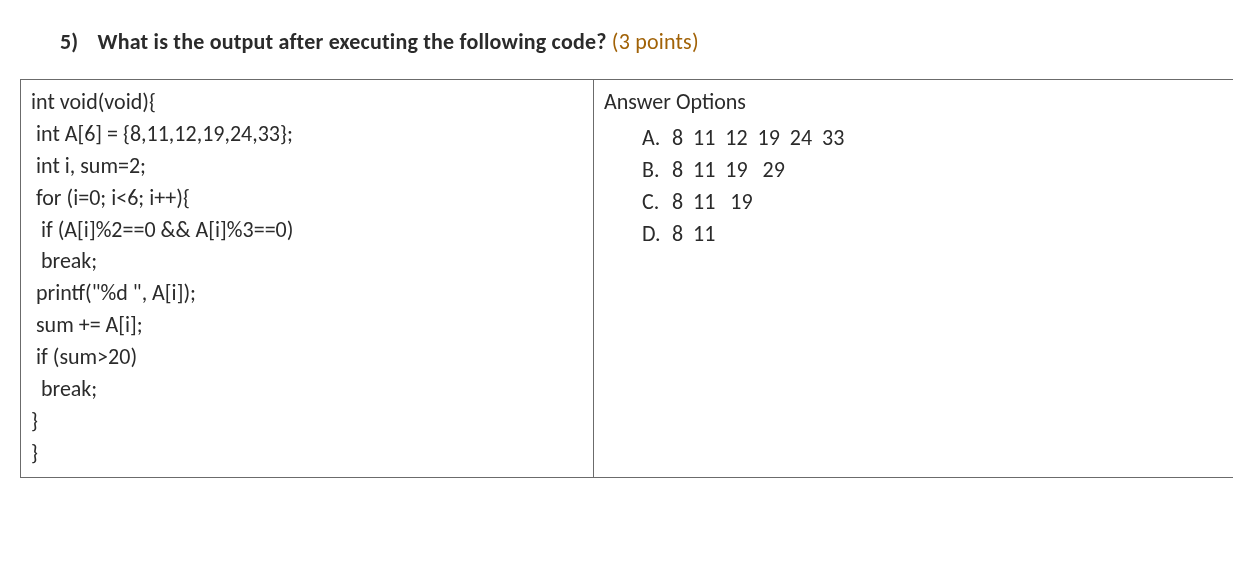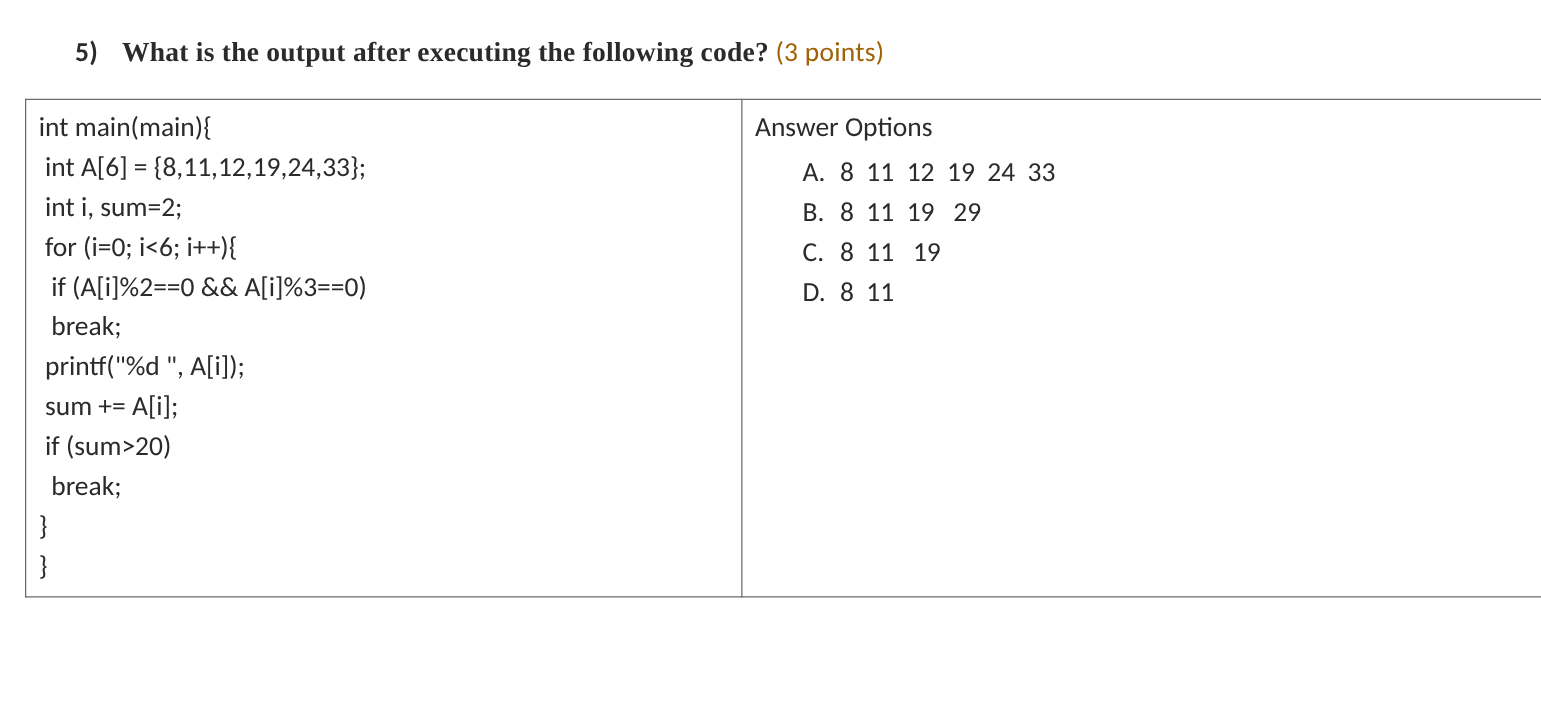--- a/index.html
+++ b/index.html
@@ -20,21 +20,20 @@
     margin: 0 0 24px 40px;
     letter-spacing: 0.2px;
   }
   .question-header .qnum {
     font-weight: 700;
     display: inline-block;
     margin-right: 14px;
   }
   .question-header .prompt-bold {
     font-weight: 700;
-    font-family: Liberation Serif, serif;
   }
   .question-header .pts {
     font-weight: 400;
     color: #a16207;
   }
   table.codebox {
     border-collapse: collapse;
     width: 1190px;
     table-layout: fixed;
   }
@@ -81,21 +80,21 @@
   <p class="question-header">
     <span class="qnum">5)</span>
     <span class="prompt-bold">What is the output after executing the following code?</span>
     <span class="pts">(3 points)</span>
   </p>
 
   <table class="codebox">
     <tbody>
         <tr>
       <td class="code-col">
-<pre class="code-pre"><span>int main(main){</span>
+<pre class="code-pre"><span>int void(void){</span>
 <span> int A[6] = {8,11,12,19,24,33};</span>
 <span> int i, sum=2;</span>
 <span> for (i=0; i&lt;6; i++){</span>
 <span>  if (A[i]%2==0 &amp;&amp; A[i]%3==0)</span>
 <span>  break;</span>
 <span> printf("%d ", A[i]);</span>
 <span> sum += A[i];</span>
 <span> if (sum&gt;20)</span>
 <span>  break;</span>
 <span>}</span>

